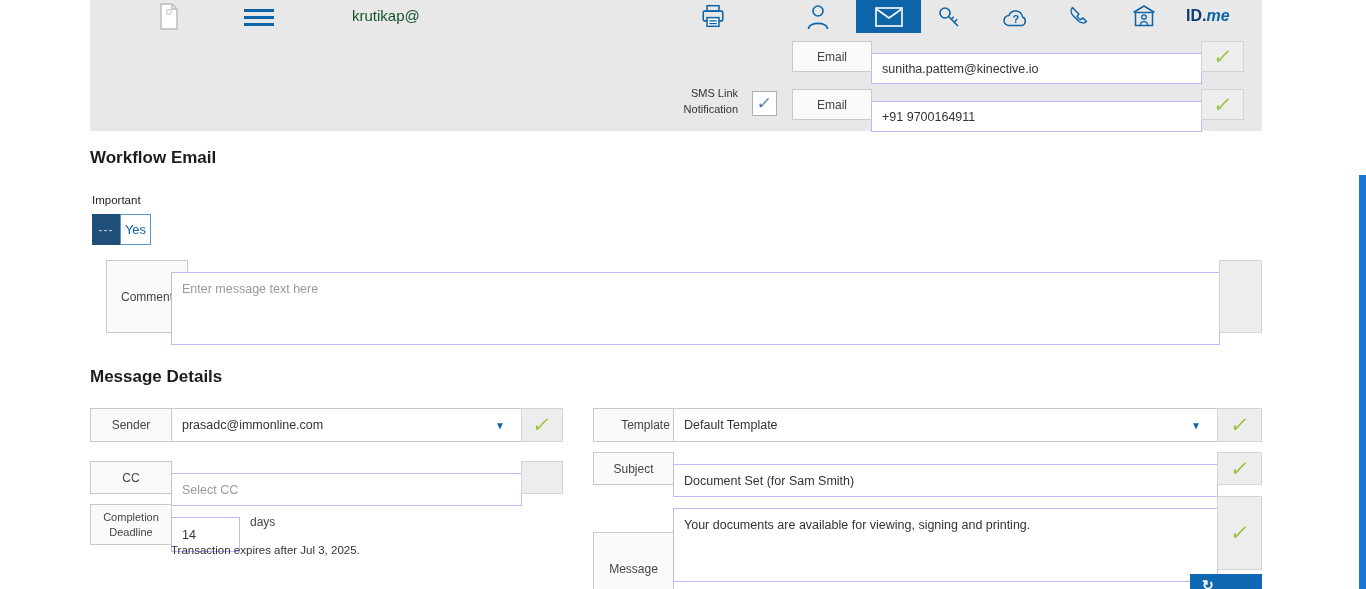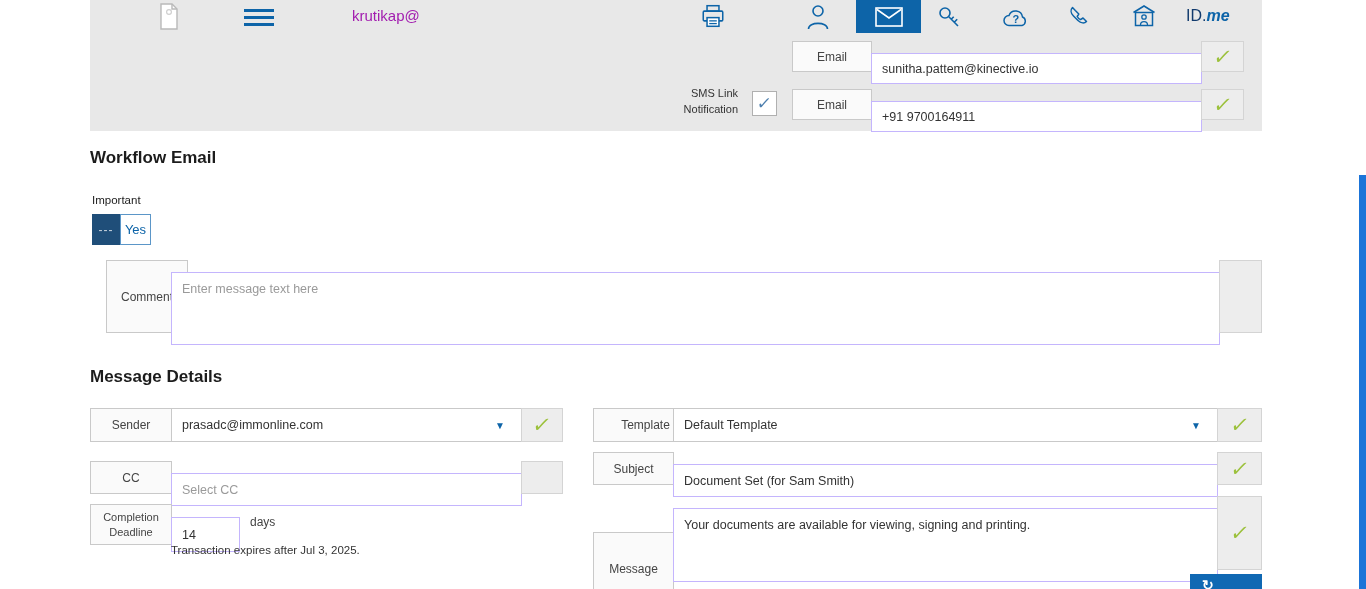--- a/index.html
+++ b/index.html
@@ -6,31 +6,31 @@
   html,body { background:#fff; }
   body { font-family:"Liberation Sans","DejaVu Sans",sans-serif; color:#333; }
   .page { position:relative; width:1366px; height:589px; overflow:hidden; background:#fff; }
   .abs { position:absolute; }
 
   
   .hdr-bg { left:90px; top:0; width:1172px; height:131px; background:#e8e8e8; }
   .doc-ic { left:158px; top:3px; }
   .menu-ic { left:244px; top:9px; width:30px; cursor:pointer; }
   .menu-ic .bar { height:3px; background:#0d64a8; margin-bottom:4px; }
-  .user-nm { left:352px; top:7px; font-size:15px; color:#a21caf; }
+  .user-nm { left:352px; top:7px; font-size:15px; color:#14532d; }
   .print-ic { left:700px; top:3px; cursor:pointer; }
   .tool { display:flex; align-items:center; justify-content:center; cursor:pointer; }
   .t-person { left:806px; top:3px; }
   .t-env { left:856px; top:0; width:65px; height:33px; background:#0d64a8; }
   .t-key { left:936px; top:4px; }
   .t-cloud { left:1002px; top:6px; }
   .t-phone { left:1066px; top:4px; }
   .t-bank { left:1131px; top:3px; }
   .t-idme { left:1186px; top:7px; font-size:16px; letter-spacing:0; cursor:pointer; }
-  .idme-id { font-weight:normal; color:#113a6d; }
+  .idme-id { font-weight:bold; color:#113a6d; }
   .idme-me { font-style:italic; font-weight:bold; color:#0d64a8; }
 
   
   .lbl-cell { background:#fafafa; border:1px solid #c9c9c9; display:flex; align-items:center; justify-content:center; font-size:12px; color:#444; text-align:center; }
   .chk-cell { background:#ededed; border:1px solid #d4d4d4; display:flex; align-items:center; justify-content:center; }
   .ok { color:#9cc13c; font-size:21px; font-weight:bold; transform:skewX(-12deg); font-family:"DejaVu Sans",sans-serif; }
   .inp { font-family:inherit; font-size:12.5px; color:#333; border:1px solid #c4b5fd; outline:none; padding:0 10px; background:#fff;margin-top:12px; }
   textarea.inp { padding:8px 10px; resize:none; line-height:1.4; }
   ::placeholder { color:#9a9a9a; opacity:1; }
   .dd { background:#fff; border:1px solid #c9c9c9; display:flex; align-items:center; padding:0 10px; font-size:12.5px; color:#333; cursor:pointer; }

